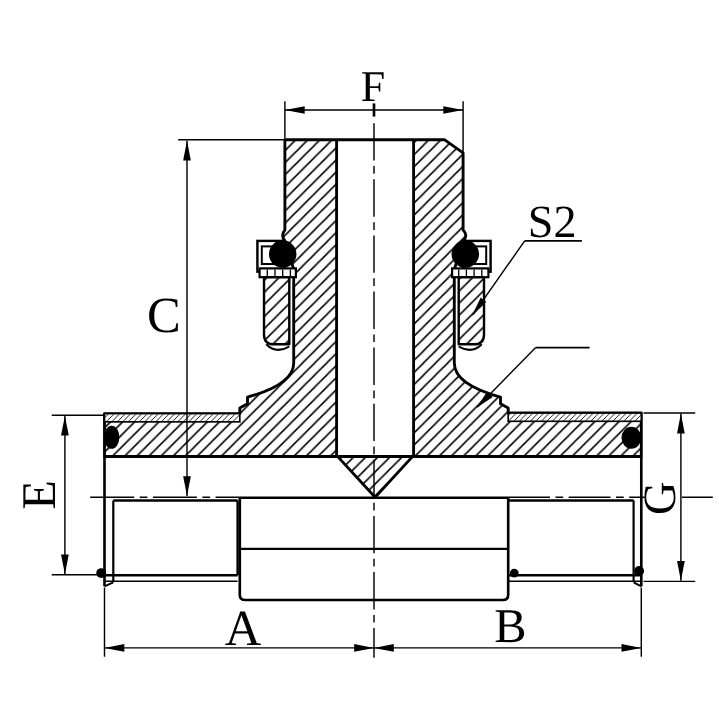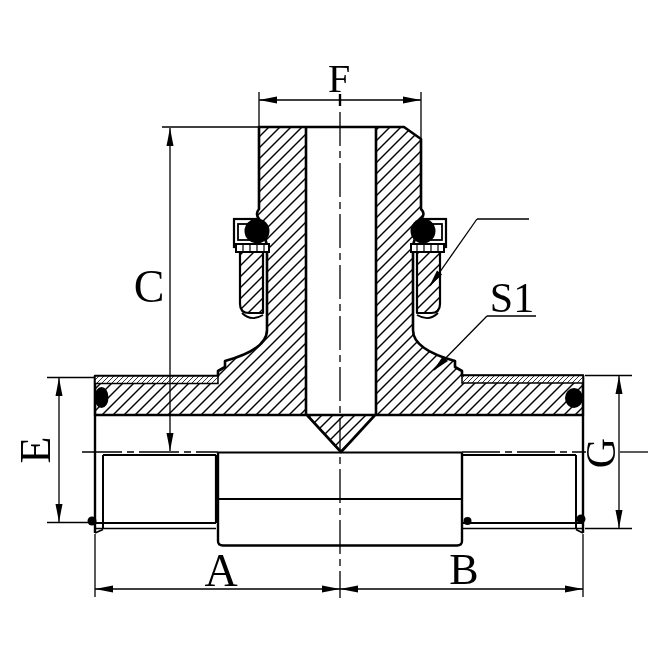--- a/index.html
+++ b/index.html
@@ -186,19 +186,19 @@
 
   <g stroke="#000" fill="#000">
     <line x1="487" y1="316" x2="536" y2="316" stroke-width="1.6"></line>
     <line x1="487" y1="316" x2="434" y2="370" stroke-width="1.3"></line>
     <polygon points="433,371 448,361 443,356" stroke="none"></polygon>
   </g>
 </svg>
 
 <div class="lbl" style="left:339px;top:79px;font-size:40px;">F</div>
 <div class="lbl" style="left:149px;top:287px;font-size:46px;">C</div>
-<div class="lbl" style="left:512px;top:298px;font-size:42px;">S1</div>
+<div class="lbl" style="left:502px;top:202px;font-size:42px;">S2</div>
 <div class="lbl rot" style="left:36px;top:450px;font-size:44px;">E</div>
 <div class="lbl rot" style="left:601px;top:453px;font-size:42px;">G</div>
 <div class="lbl" style="left:221px;top:571px;font-size:46px;">A</div>
 <div class="lbl" style="left:464px;top:570px;font-size:44px;">B</div>
 
 </div>
 
 </body></html>

